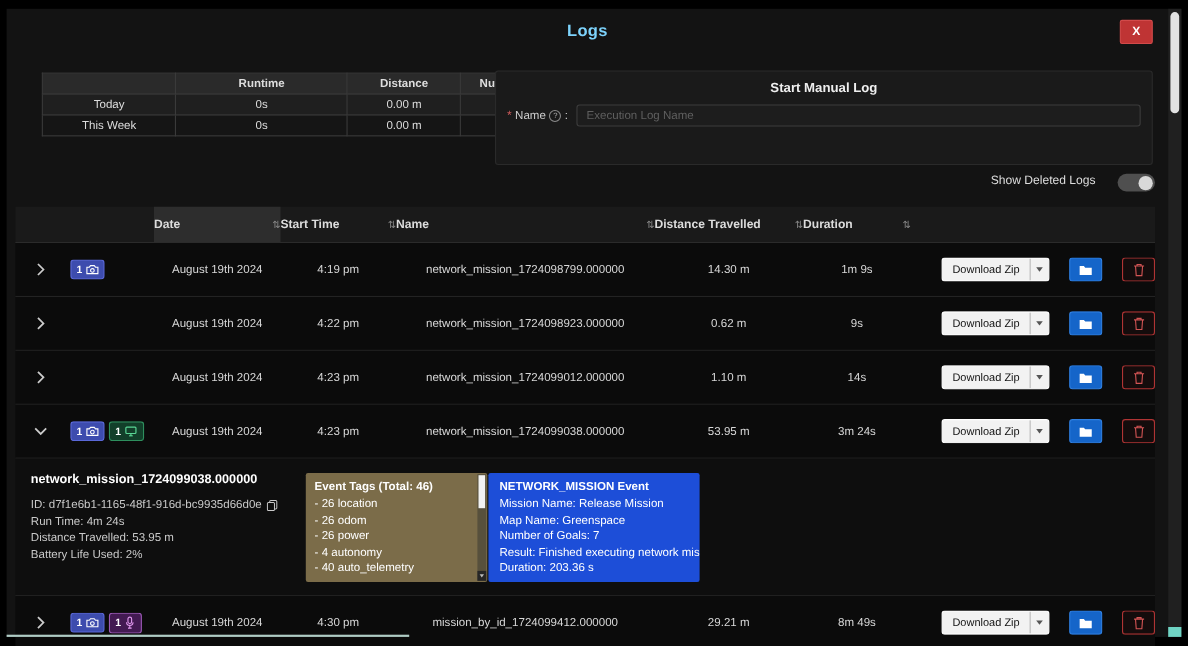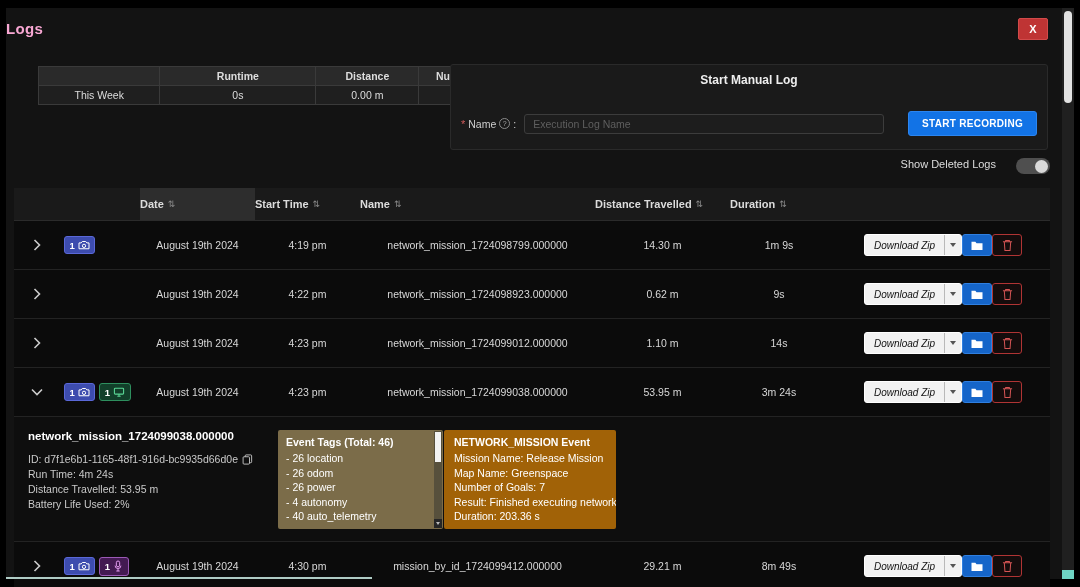--- a/index.html
+++ b/index.html
@@ -8,39 +8,39 @@
   .window { position:absolute; left:6px; top:8px; right:6px; bottom:8px; background:#131313; }
 
   
   .v-scrollbar { position:absolute; top:0; right:0; width:12px; height:100%; background:#202020; }
   .v-thumb { position:absolute; top:3px; left:2px; width:8px; height:92px; background:#e2e2e2; border-radius:4px; }
   .scroll-corner { position:absolute; bottom:0; left:0; width:12px; height:9px; background:#6fd4c4; }
   .bottom-strip { position:absolute; left:0; bottom:0; width:366px; height:2px; background:#cdeee6; opacity:.85; }
 
   .content { position:absolute; left:0; top:0; right:12px; bottom:0; }
 
-  .title { position:absolute; top:12px; left:0; right:0; text-align:left;
-           font-size:15px; font-weight:bold; color:#f9a8d4; letter-spacing:.3px; }
+  .title { position:absolute; top:12px; left:0; right:0; text-align:center;
+           font-size:15px; font-weight:bold; color:#7dd3fc; letter-spacing:.3px; }
   .close-btn { position:absolute; top:10px; right:14px; width:30px; height:22px; background:#bf3434;
                border:1px solid #d24a4a; border-radius:2px; color:#fff; font-weight:bold; font-size:11px;
                display:flex; align-items:center; justify-content:center; cursor:pointer; }
 
   
   .summary { position:absolute; left:8px; top:58px; width:496px; border-collapse:collapse;
              font-size:10.5px; color:#ddd;margin-left:24px; }
   .summary th, .summary td { border:1px solid #3a3a3a; padding:3px 6px; text-align:center; height:18px; }
   .summary thead tr { background:#2a2a2a; font-weight:bold; }
   .summary tbody tr:nth-child(odd) { background:#1f1f1f; }
   .summary tbody tr:nth-child(even) { background:#151515; }
   .summary .c0 { width:106px; } .summary .c1 { width:136px; } .summary .c2 { width:90px; } .summary .c3 { width:100px; }
 
   
   .manual { position:absolute; left:444px; top:56px; right:14px; height:86px;
             background:#1a1a1a; border:1px solid #2a2a2a; border-radius:3px; padding:8px 10px; }
-  .manual-title { text-align:center; font-size:12px; font-weight:bold; color:#eee; margin-bottom:24px; }
+  .manual-title { text-align:center; font-size:12px; font-weight:bold; color:#eee; margin-bottom:8px; }
   .manual-row { display:flex; align-items:center; }
   .req { color:#d05b5b; font-size:11px; margin-right:3px; }
   .name-label { color:#cfcfcf; font-size:10.5px; }
   .info-circle { display:inline-flex; align-items:center; justify-content:center; width:11px; height:11px;
                  border:1px solid #8a8a8a; border-radius:50%; color:#aaa; font-size:7px; margin:0 3px; }
   .colon { color:#cfcfcf; font-size:10.5px; margin-right:8px; }
   .log-input { flex:1; height:20px; background:#1d1d1d; border:1px solid #3c3c3c; border-radius:3px;
                color:#ddd; font-size:10.5px; padding:0 8px; outline:none; font-family:"Liberation Sans",sans-serif; }
   .log-input::placeholder { color:#5f5f5f; }
   .start-btn { margin-left:24px; background:#1273e6; border:1px solid #2b85f0; color:#fff; font-weight:bold;
@@ -51,27 +51,27 @@
   .show-deleted { position:absolute; top:150px; right:12px; display:flex; gap:20px;
                   color:#ddd; font-size:11px; }
   .toggle { position:relative; width:34px; height:16px; background:#4f4f4f; border-radius:9px; cursor:pointer; }
   .knob { position:absolute; top:1.5px; right:2px; width:13px; height:13px; background:#d9d9d9; border-radius:50%; }
 
   
   .logs { position:absolute; left:8px; right:12px; top:180px; }
   .grid-row { display:grid; grid-template-columns:46px 80px 115px 105px 235px 135px 98px 1fr; align-items:center; }
   .thead { height:33px; background:#1a1a1a; color:#dcdcdc; font-size:11px; font-weight:bold;
            border-bottom:1px solid #2b2b2b; }
-  .hcell { display:flex; align-items:center; justify-content:flex-start; height:100%; gap:4px; cursor:pointer; }
+  .hcell { display:flex; align-items:center; justify-content:space-between; height:100%; gap:4px; cursor:pointer; }
   .hcell.sorted { background:#2d2d2d; }
   .sort { color:#8a8a8a; font-size:9px; font-weight:normal; }
   .trow { height:49px; background:#0b0b0b; border-bottom:1px solid #232323; color:#d8d8d8; font-size:10.5px; }
   .cell { display:flex; align-items:center; justify-content:center; overflow:hidden; }
   .cell.badges { justify-content:flex-start; padding-left:4px; gap:4px; }
-  .cell.actions { justify-content:center; padding-left:8px; gap:0;font-style:italic; }
+  .cell.actions { justify-content:flex-end; padding-left:8px; gap:18px; }
   .expander { background:none; border:none; cursor:pointer; display:flex; align-items:center; justify-content:center;
               width:22px; height:22px; }
 
   .badge { display:inline-flex; align-items:center; gap:3px; border-radius:3px; padding:2.5px 4.5px; }
   .badge-count { color:#fff; font-size:9.5px; font-weight:bold; }
   .badge-blue   { background:#3d4cae; border:1px solid #5a68d8; }
   .badge-green  { background:#123f2a; border:1px solid #2e8f5e; }
   .badge-purple { background:#431a52; border:1px solid #9b59b6; }
 
   .dl-btn { display:inline-flex; align-items:stretch; background:#f2f2f2; border:1px solid #fff;
@@ -95,21 +95,21 @@
   .tags-panel { position:relative; width:165px; height:99px; background:#7b6c49; color:#fff;
                 padding:6px 14px 6px 8px; overflow:hidden; border-radius:2px; }
   .tags-title { font-size:10.5px; font-weight:bold; margin-bottom:3px; }
   .tag-item { font-size:10.5px; line-height:14.5px; white-space:nowrap; }
   .tags-scroll { position:absolute; top:1px; right:1px; bottom:1px; width:8px; background:#57503c; }
   .tags-thumb { position:absolute; top:1px; left:1px; width:6px; height:30px; background:#f2f2f2; }
   .tags-down { position:absolute; bottom:0; left:0; width:8px; height:9px; background:#262626;
                display:flex; align-items:center; justify-content:center; }
   .tags-down .tri { border-left-width:2.5px; border-right-width:2.5px; border-top:3px solid #bbb; }
 
-  .event-panel { width:172px; height:99px; background:#a16207; color:#fff; padding:6px 10px;
+  .event-panel { width:192px; height:99px; background:#1d4ed8; color:#fff; padding:6px 10px;
                  margin-left:1px; border-radius:2px; overflow:hidden; }
   .event-title { font-size:10.5px; font-weight:bold; margin-bottom:3px; }
   .event-line { font-size:10.5px; line-height:14.6px; white-space:nowrap; }
 </style>
 </head>
 <body>
 
 <div class="window">
   <div class="content">
 
@@ -120,37 +120,42 @@
       <thead>
         <tr>
           <th class="c0"></th>
           <th class="c1">Runtime</th>
           <th class="c2">Distance</th>
           <th class="c3">Number of Logs</th>
         </tr>
       </thead>
       <tbody>
         <tr>
+          <td>Today</td>
+          <td>0s</td>
+          <td>0.00 m</td>
+          <td>0</td>
+        </tr>
+        <tr>
           <td>This Week</td>
           <td>0s</td>
           <td>0.00 m</td>
           <td>0</td>
         </tr>
       </tbody>
     </table>
 
     <div class="manual">
       <div class="manual-title">Start Manual Log</div>
       <div class="manual-row">
         <span class="req">*</span>
         <span class="name-label">Name</span>
         <span class="info-circle">?</span>
         <span class="colon">:</span>
         <input class="log-input" type="text" placeholder="Execution Log Name" style="">
-        <button class="start-btn">START RECORDING</button>
       </div>
     </div>
 
     <div class="show-deleted">
       <span>Show Deleted Logs</span>
       <div class="toggle">
           <div class="knob"></div>
         </div>
     </div>
 

